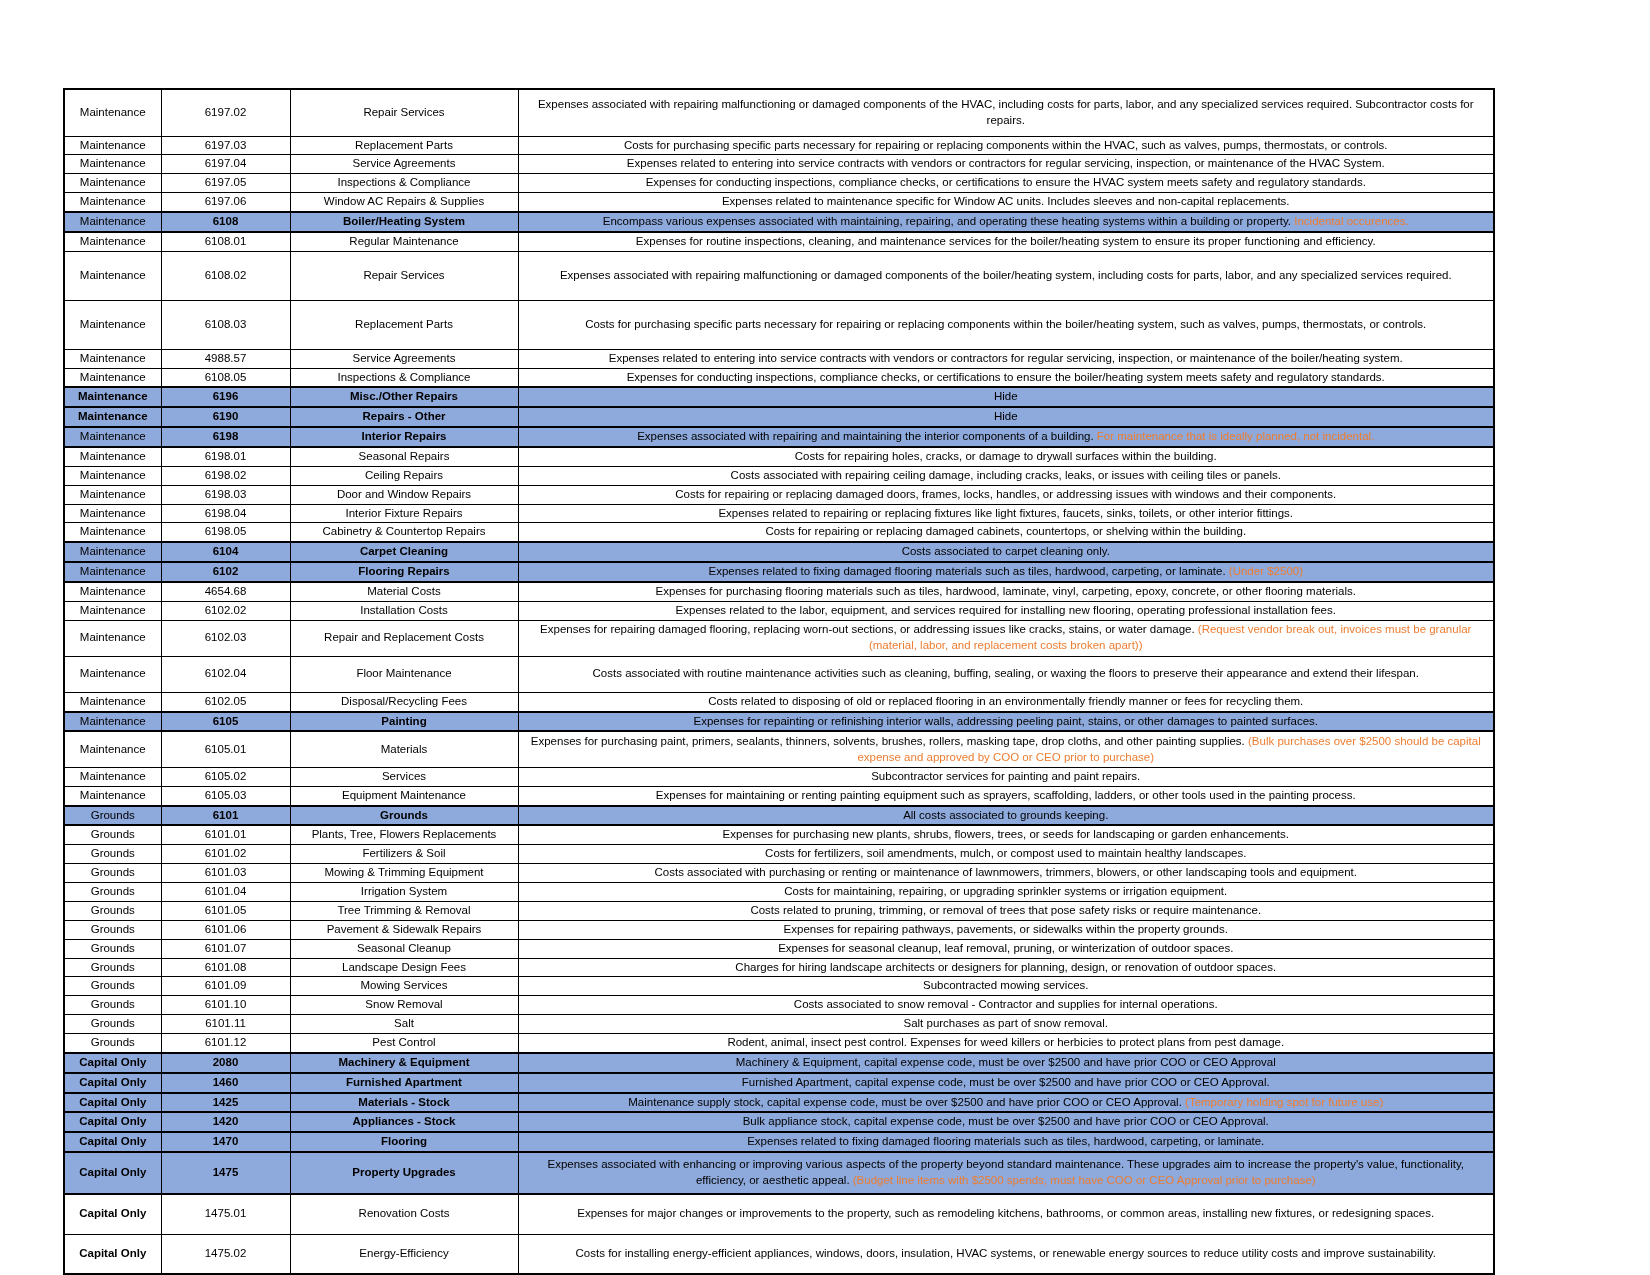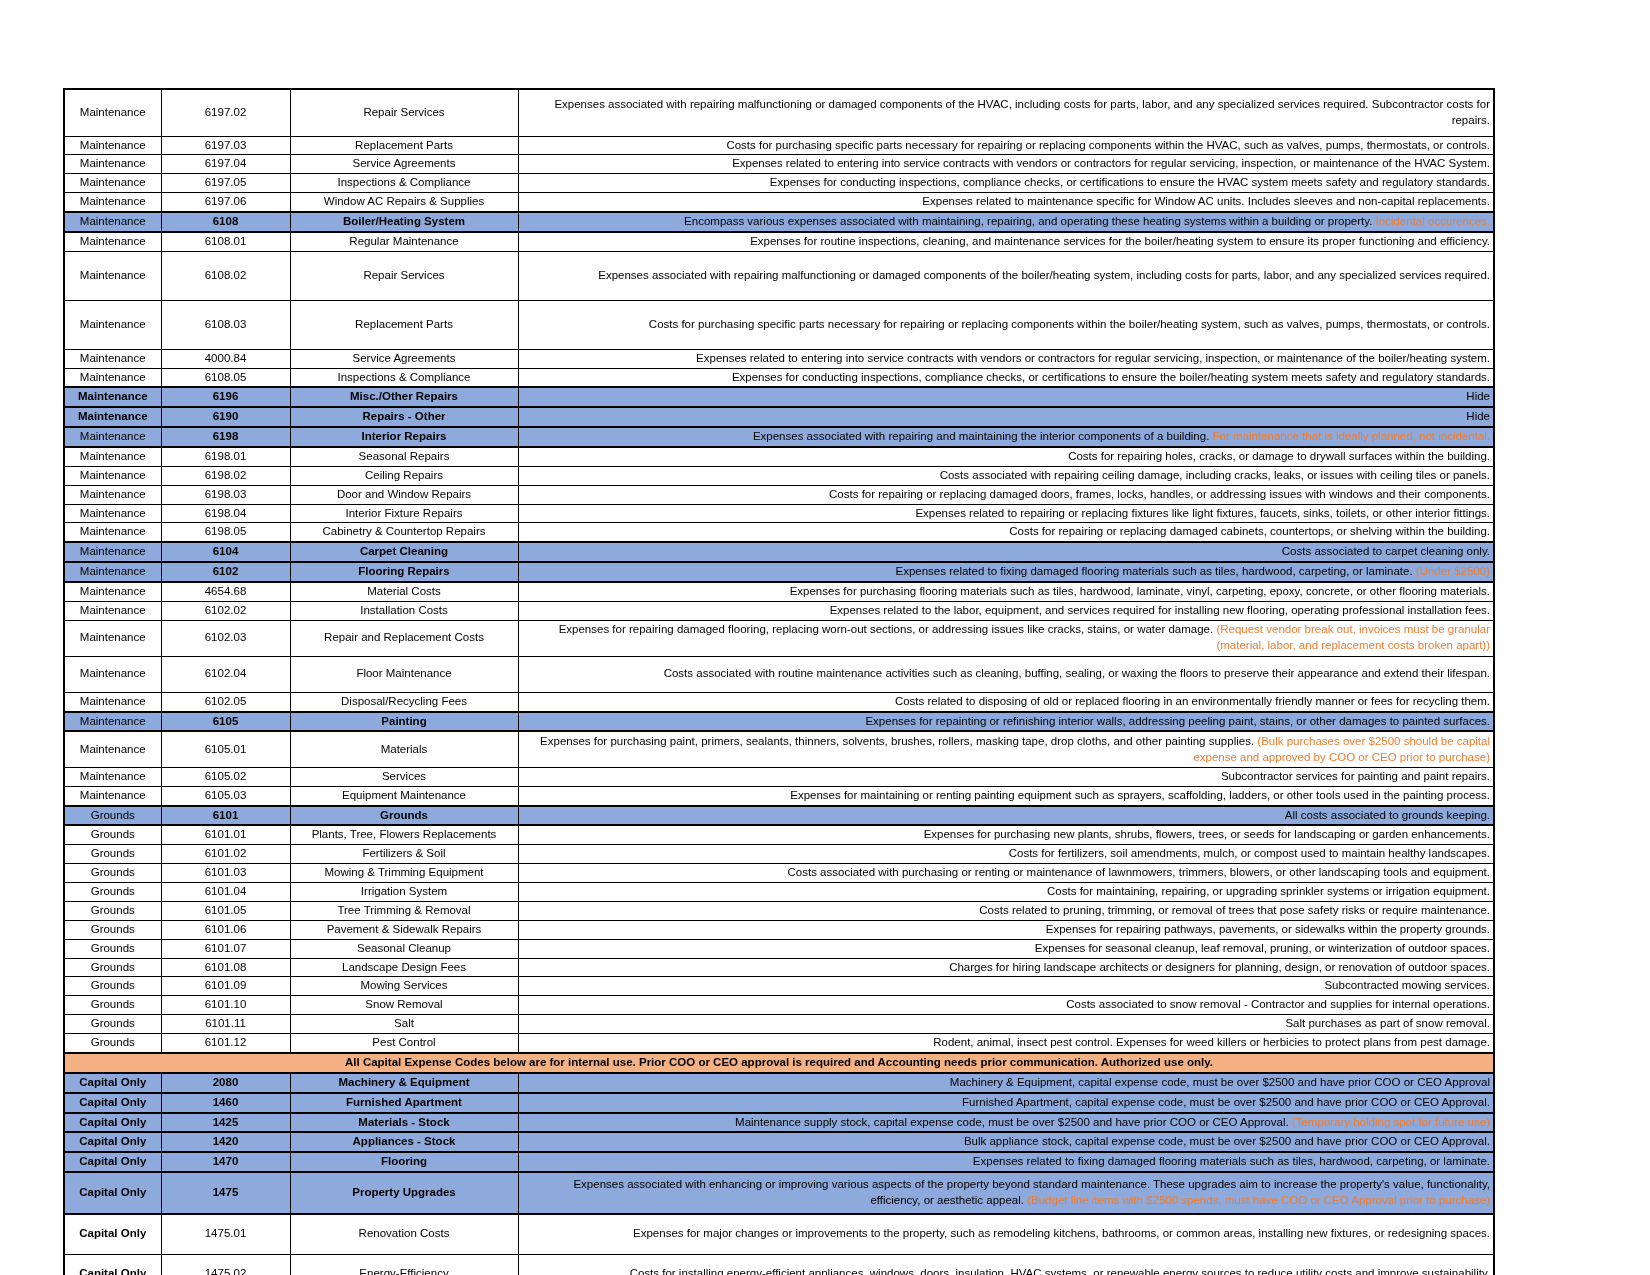--- a/index.html
+++ b/index.html
@@ -30,21 +30,21 @@
   col.c-name { width: 228px; }
   col.c-desc { width: 976px; }
   td {
     border: 1px solid #000;
     vertical-align: middle;
     padding: 1px 3px;
     line-height: 1.38;
     overflow: hidden;
   }
   td.cat, td.code, td.name { text-align: center; }
-  td.desc { text-align: right; }
+  td.desc { text-align: center; }
   tr.blue td {
     background: #8EA9DB;
     border-top: 2px solid #000;
     border-bottom: 2px solid #000;
   }
   tr.blue td.code, tr.blue td.name { font-weight: bold; }
   tr.banner td {
     background: #F4B183;
     border-top: 2px solid #000;
     border-bottom: 2px solid #000;
@@ -115,21 +115,21 @@
           <td class="desc"><span>Expenses associated with repairing malfunctioning or damaged components of the boiler/heating system, including costs for parts, labor, and any specialized services required.</span></td>
         </tr>
         <tr class="white" style="height: 49px;">
           <td class="cat">Maintenance</td>
           <td class="code">6108.03</td>
           <td class="name">Replacement Parts</td>
           <td class="desc"><span>Costs for purchasing specific parts necessary for repairing or replacing components within the boiler/heating system, such as valves, pumps, thermostats, or controls.</span></td>
         </tr>
         <tr class="white" style="height: 18px;">
           <td class="cat">Maintenance</td>
-          <td class="code">4000.84</td>
+          <td class="code">4988.57</td>
           <td class="name">Service Agreements</td>
           <td class="desc"><span>Expenses related to entering into service contracts with vendors or contractors for regular servicing, inspection, or maintenance of the boiler/heating system.</span></td>
         </tr>
         <tr class="white" style="height: 18px;">
           <td class="cat">Maintenance</td>
           <td class="code">6108.05</td>
           <td class="name">Inspections &amp; Compliance</td>
           <td class="desc"><span>Expenses for conducting inspections, compliance checks, or certifications to ensure the boiler/heating system meets safety and regulatory standards.</span></td>
         </tr>
         <tr class="blue" style="height: 18px;">
@@ -316,23 +316,20 @@
           <td class="cat">Grounds</td>
           <td class="code">6101.11</td>
           <td class="name">Salt</td>
           <td class="desc"><span>Salt purchases as part of snow removal.</span></td>
         </tr>
         <tr class="white" style="height: 18px;">
           <td class="cat">Grounds</td>
           <td class="code">6101.12</td>
           <td class="name">Pest Control</td>
           <td class="desc"><span>Rodent, animal, insect pest control. Expenses for weed killers or herbicies to protect plans from pest damage.</span></td>
-        </tr>
-        <tr class="banner" style="height: 20px;">
-          <td colspan="4" class="desc">All Capital Expense Codes below are for internal use. Prior COO or CEO approval is required and Accounting needs prior communication. Authorized use only.</td>
         </tr>
         <tr class="blue" style="height: 18px;">
           <td class="cat catbold">Capital Only</td>
           <td class="code">2080</td>
           <td class="name">Machinery &amp; Equipment</td>
           <td class="desc"><span>Machinery &amp; Equipment, capital expense code, must be over $2500 and have prior COO or CEO Approval</span></td>
         </tr>
         <tr class="blue" style="height: 18px;">
           <td class="cat catbold">Capital Only</td>
           <td class="code">1460</td>

